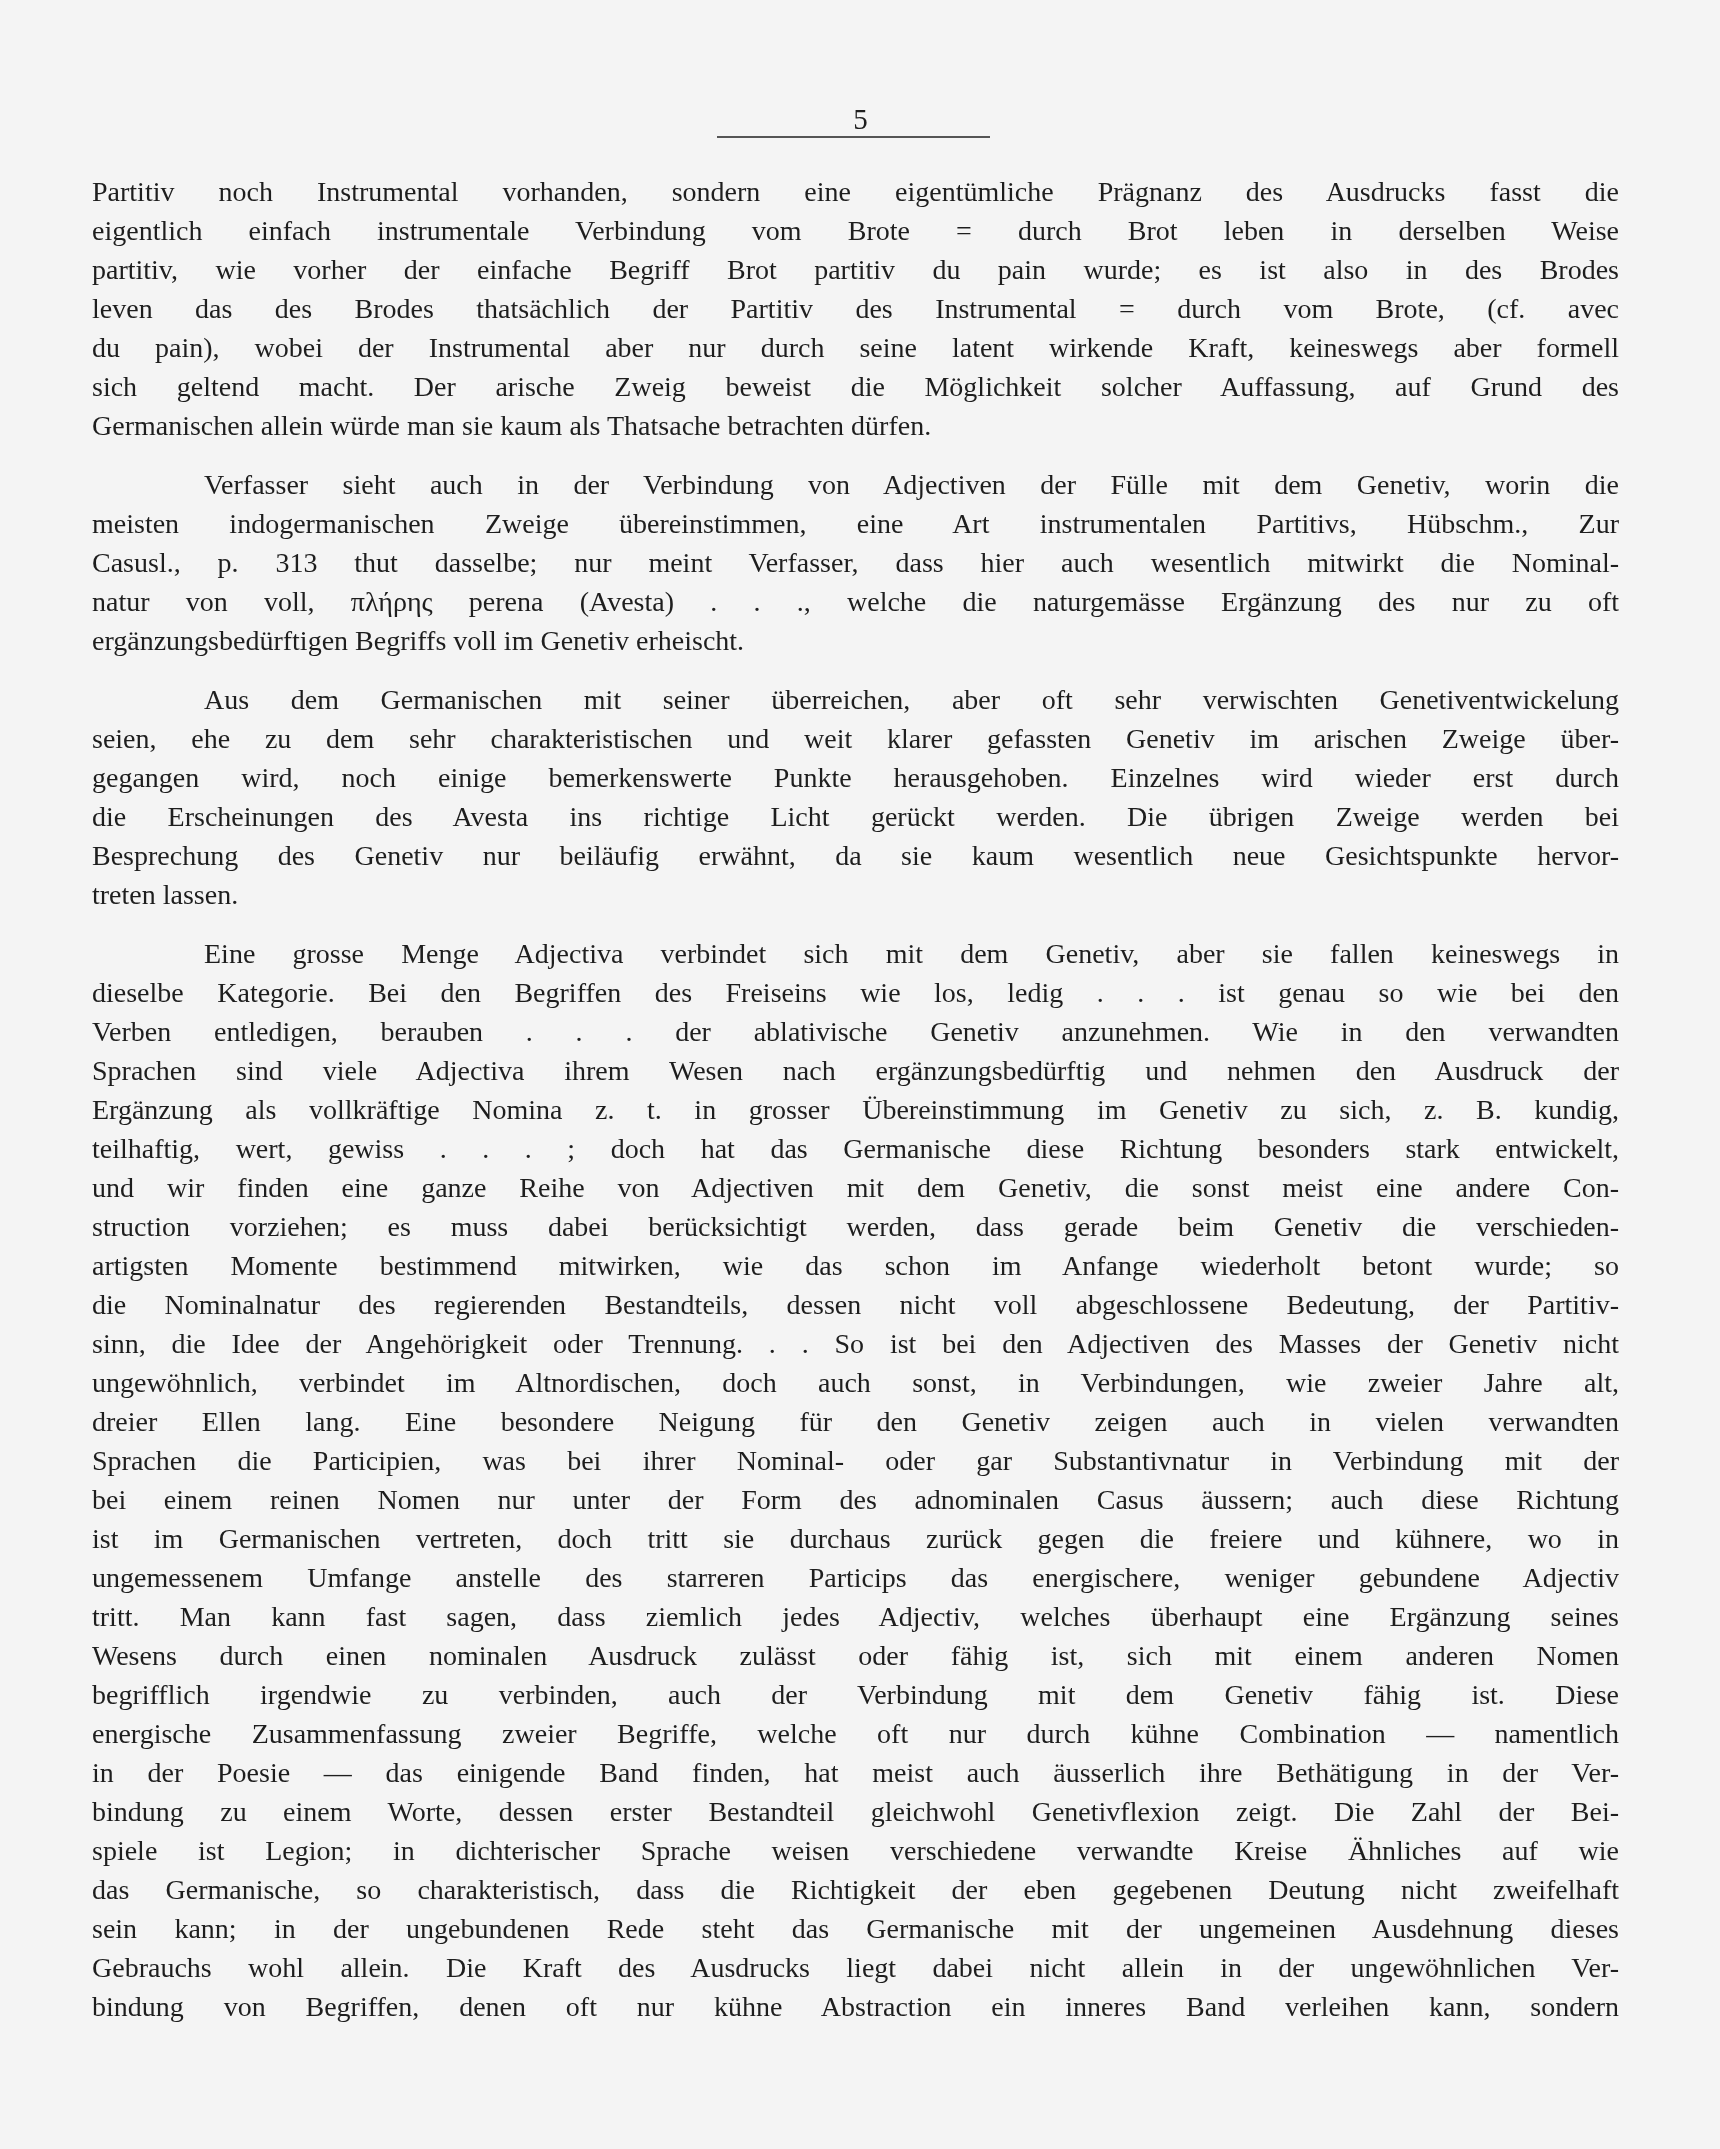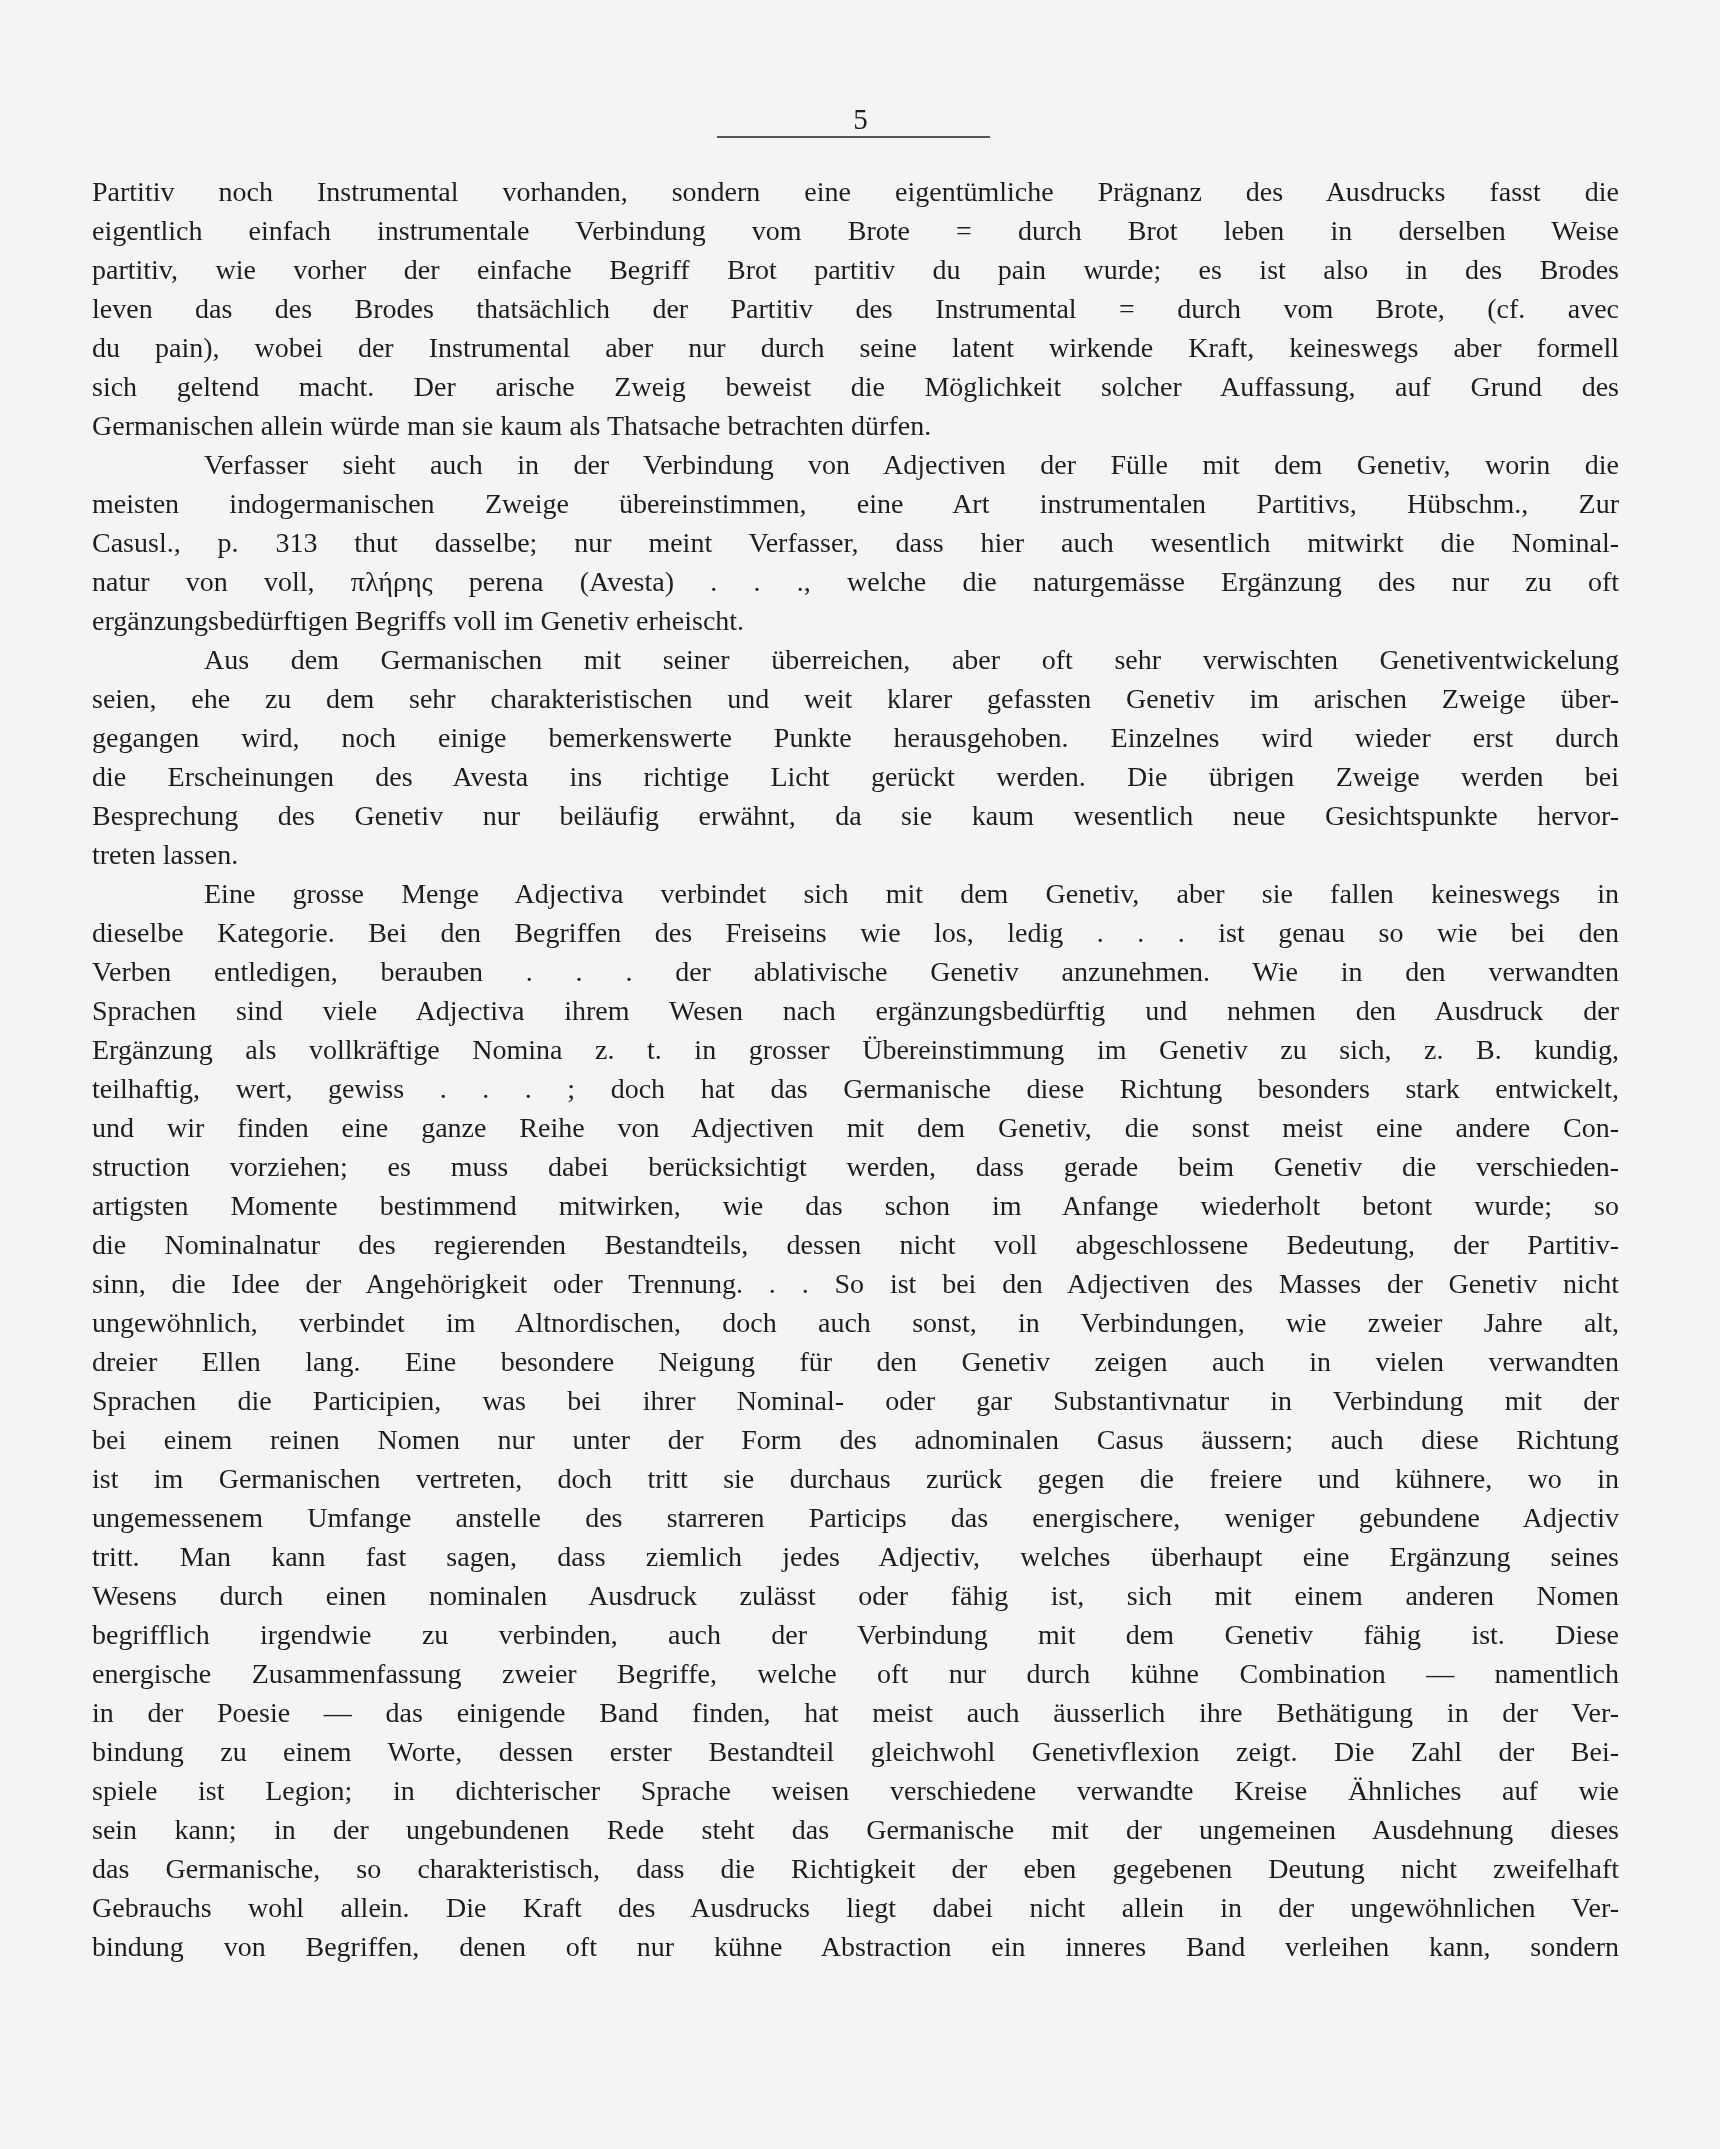--- a/index.html
+++ b/index.html
@@ -25,21 +25,21 @@
   .line {
     display: block;
     height: 39px;
     line-height: 39px;
     font-size: 28px;
     white-space: nowrap;
     text-align: justify;
     text-align-last: justify;
   }
   .line.last { text-align-last: left; }
-  .line.indent { padding-left: 112px; }
+  .line.indent { padding-left: 112px; margin-top: 20px; }
 </style>
 </head>
 <body>
 
 <div class="page-number">5</div>
 <div class="header-rule"></div>
 
 <div class="text-block" id="text-block">
     <span class="line">Partitiv noch Instrumental vorhanden, sondern eine eigentümliche Prägnanz des Ausdrucks fasst die</span>
     <span class="line">eigentlich einfach instrumentale Verbindung vom Brote = durch Brot leben in derselben Weise</span>
@@ -76,18 +76,18 @@
     <span class="line">bei einem reinen Nomen nur unter der Form des adnominalen Casus äussern; auch diese Richtung</span>
     <span class="line">ist im Germanischen vertreten, doch tritt sie durchaus zurück gegen die freiere und kühnere, wo in</span>
     <span class="line">ungemessenem Umfange anstelle des starreren Particips das energischere, weniger gebundene Adjectiv</span>
     <span class="line">tritt. Man kann fast sagen, dass ziemlich jedes Adjectiv, welches überhaupt eine Ergänzung seines</span>
     <span class="line">Wesens durch einen nominalen Ausdruck zulässt oder fähig ist, sich mit einem anderen Nomen</span>
     <span class="line">begrifflich irgendwie zu verbinden, auch der Verbindung mit dem Genetiv fähig ist. Diese</span>
     <span class="line">energische Zusammenfassung zweier Begriffe, welche oft nur durch kühne Combination — namentlich</span>
     <span class="line">in der Poesie — das einigende Band finden, hat meist auch äusserlich ihre Bethätigung in der Ver-</span>
     <span class="line">bindung zu einem Worte, dessen erster Bestandteil gleichwohl Genetivflexion zeigt. Die Zahl der Bei-</span>
     <span class="line">spiele ist Legion; in dichterischer Sprache weisen verschiedene verwandte Kreise Ähnliches auf wie</span>
+    <span class="line">das Germanische, so charakteristisch, dass die Richtigkeit der eben gegebenen Deutung nicht zweifelhaft</span>
     <span class="line">sein kann; in der ungebundenen Rede steht das Germanische mit der ungemeinen Ausdehnung dieses</span>
-    <span class="line">das Germanische, so charakteristisch, dass die Richtigkeit der eben gegebenen Deutung nicht zweifelhaft</span>
     <span class="line">Gebrauchs wohl allein. Die Kraft des Ausdrucks liegt dabei nicht allein in der ungewöhnlichen Ver-</span>
     <span class="line">bindung von Begriffen, denen oft nur kühne Abstraction ein inneres Band verleihen kann, sondern</span>
   </div>
 
 
 </body></html>

